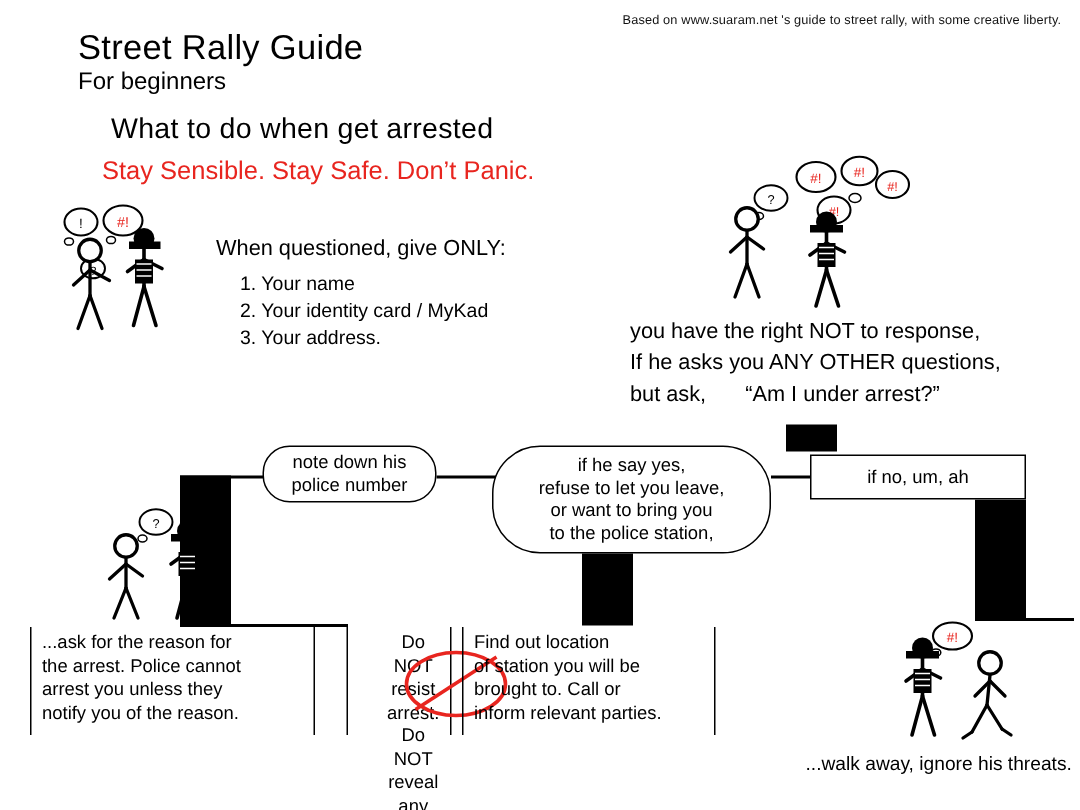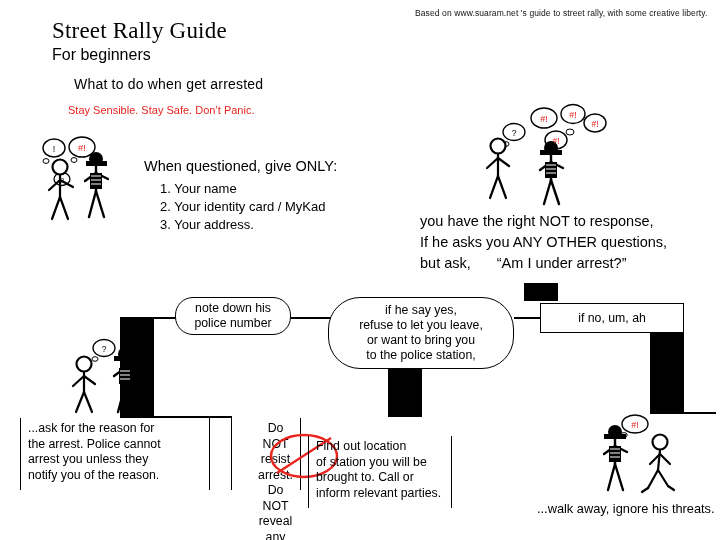--- a/index.html
+++ b/index.html
@@ -13,30 +13,30 @@
   .stage { position:relative; width:720px; height:540px; }
 
   .abs { position:absolute;padding-left:32px; }
 
   
   .credit {
     font-size:8.5px; color:#111; letter-spacing:0.1px;
     top:8px; left:383px; width:335px; text-align:left;
   }
   .title {
-    font-size:23px; top:18px; left:20px; letter-spacing:0.2px;font-family:Liberation Serif, serif;
+    font-size:23px; top:18px; left:20px; letter-spacing:0.2px;
   }
   .subtitle {
     font-size:16px; top:46px; left:20px;
   }
   .heading2 {
-    font-size:14px; top:76px; left:42px; letter-spacing:0.2px;
+    font-size:19px; top:76px; left:42px; letter-spacing:0.2px;
   }
   .tagline {
-    font-size:11px; top:104px; left:36px; color:#e8251f;
+    font-size:17px; top:104px; left:36px; color:#e8251f;
   }
 
   .q-lead {
     font-size:14.5px; top:158px; left:112px;
   }
   .q-list {
     font-size:13px; top:180px; left:128px; line-height:18px;
   }
 
   .right-para {
@@ -64,21 +64,21 @@
     box-sizing:border-box;
     border-left:1.6px solid #000;
     border-right:1.6px solid #000;
     font-size:12.3px;
     line-height:15.5px;
     padding:3px 7px;
     text-align:left;
   }
   .br-reason  { top:418px; left:20px;  width:212px; height:72px; }
   .br-donot   { top:418px; left:209px; width:92px;  height:72px; text-align:center;padding-left:48px; }
-  .br-findout { top:418px; left:308px; width:144px; height:72px;margin-top:18px; }
+  .br-findout { top:418px; left:308px; width:169px; height:72px; }
 
   
   .donot-wrap { position:relative; width:100%; height:100%; }
   .slash {
     position:absolute; left:6px; top:6px; width:80px; height:58px;
     pointer-events:none;
   }
 
   
   .ln { background:#000; position:absolute; }

